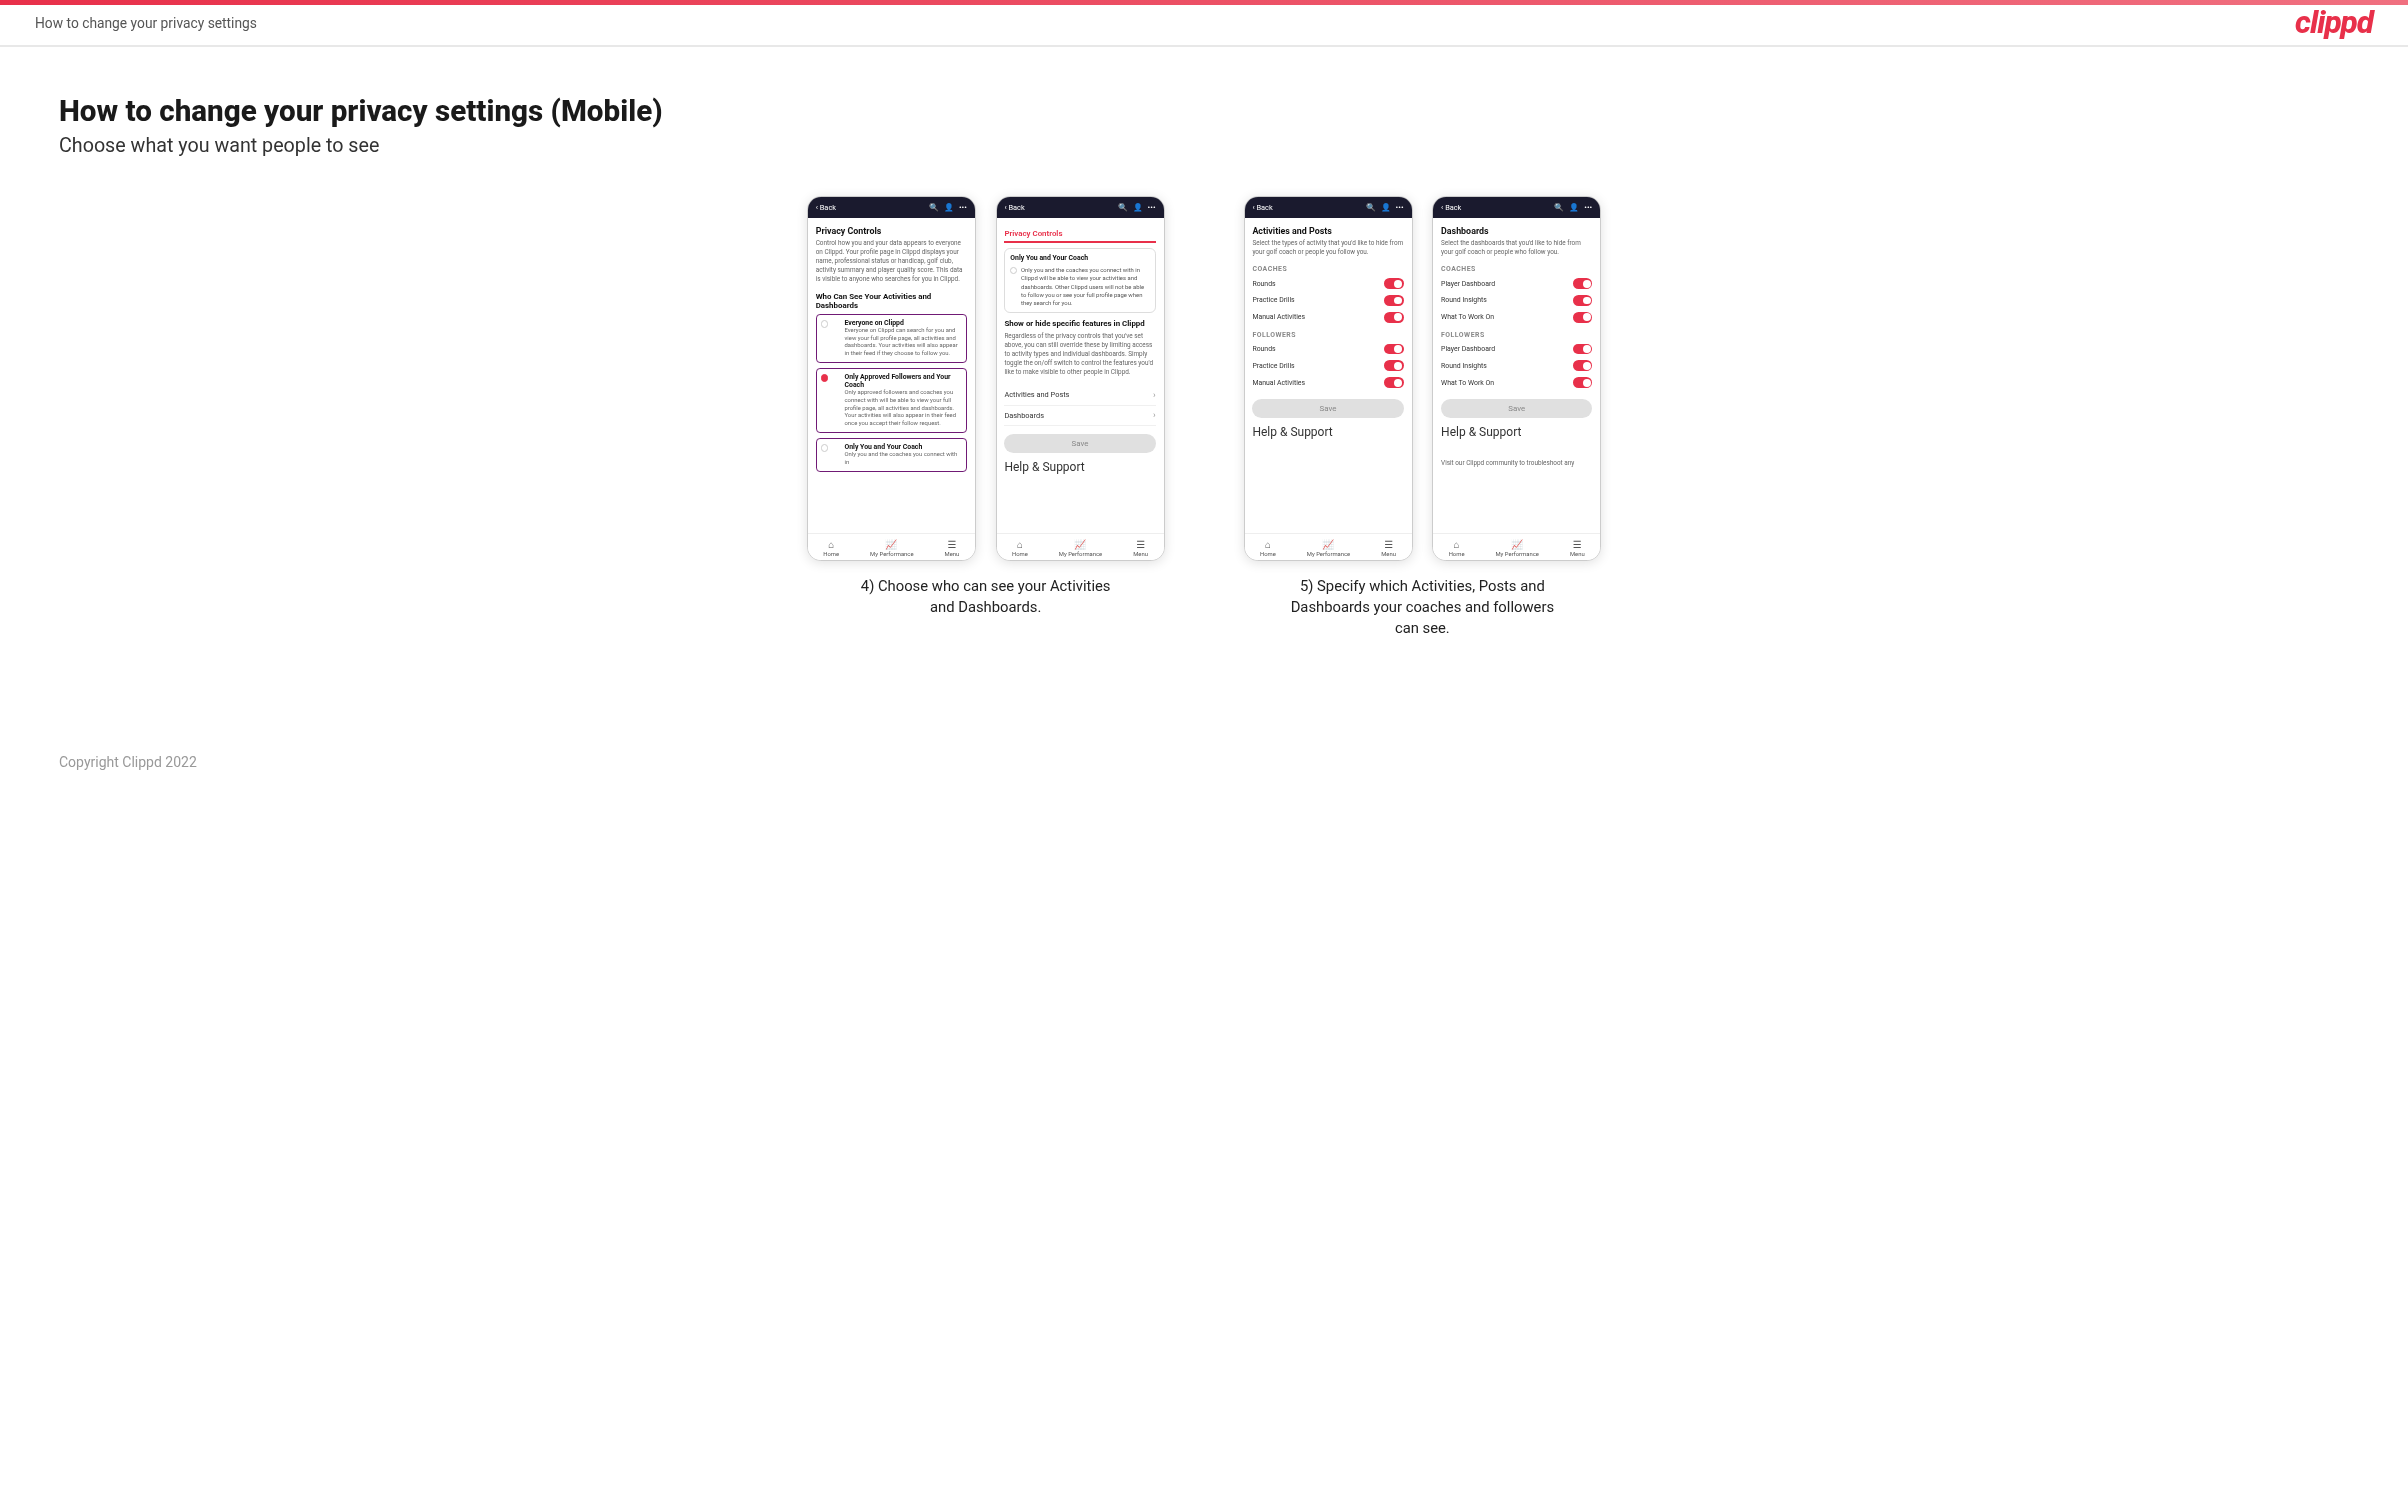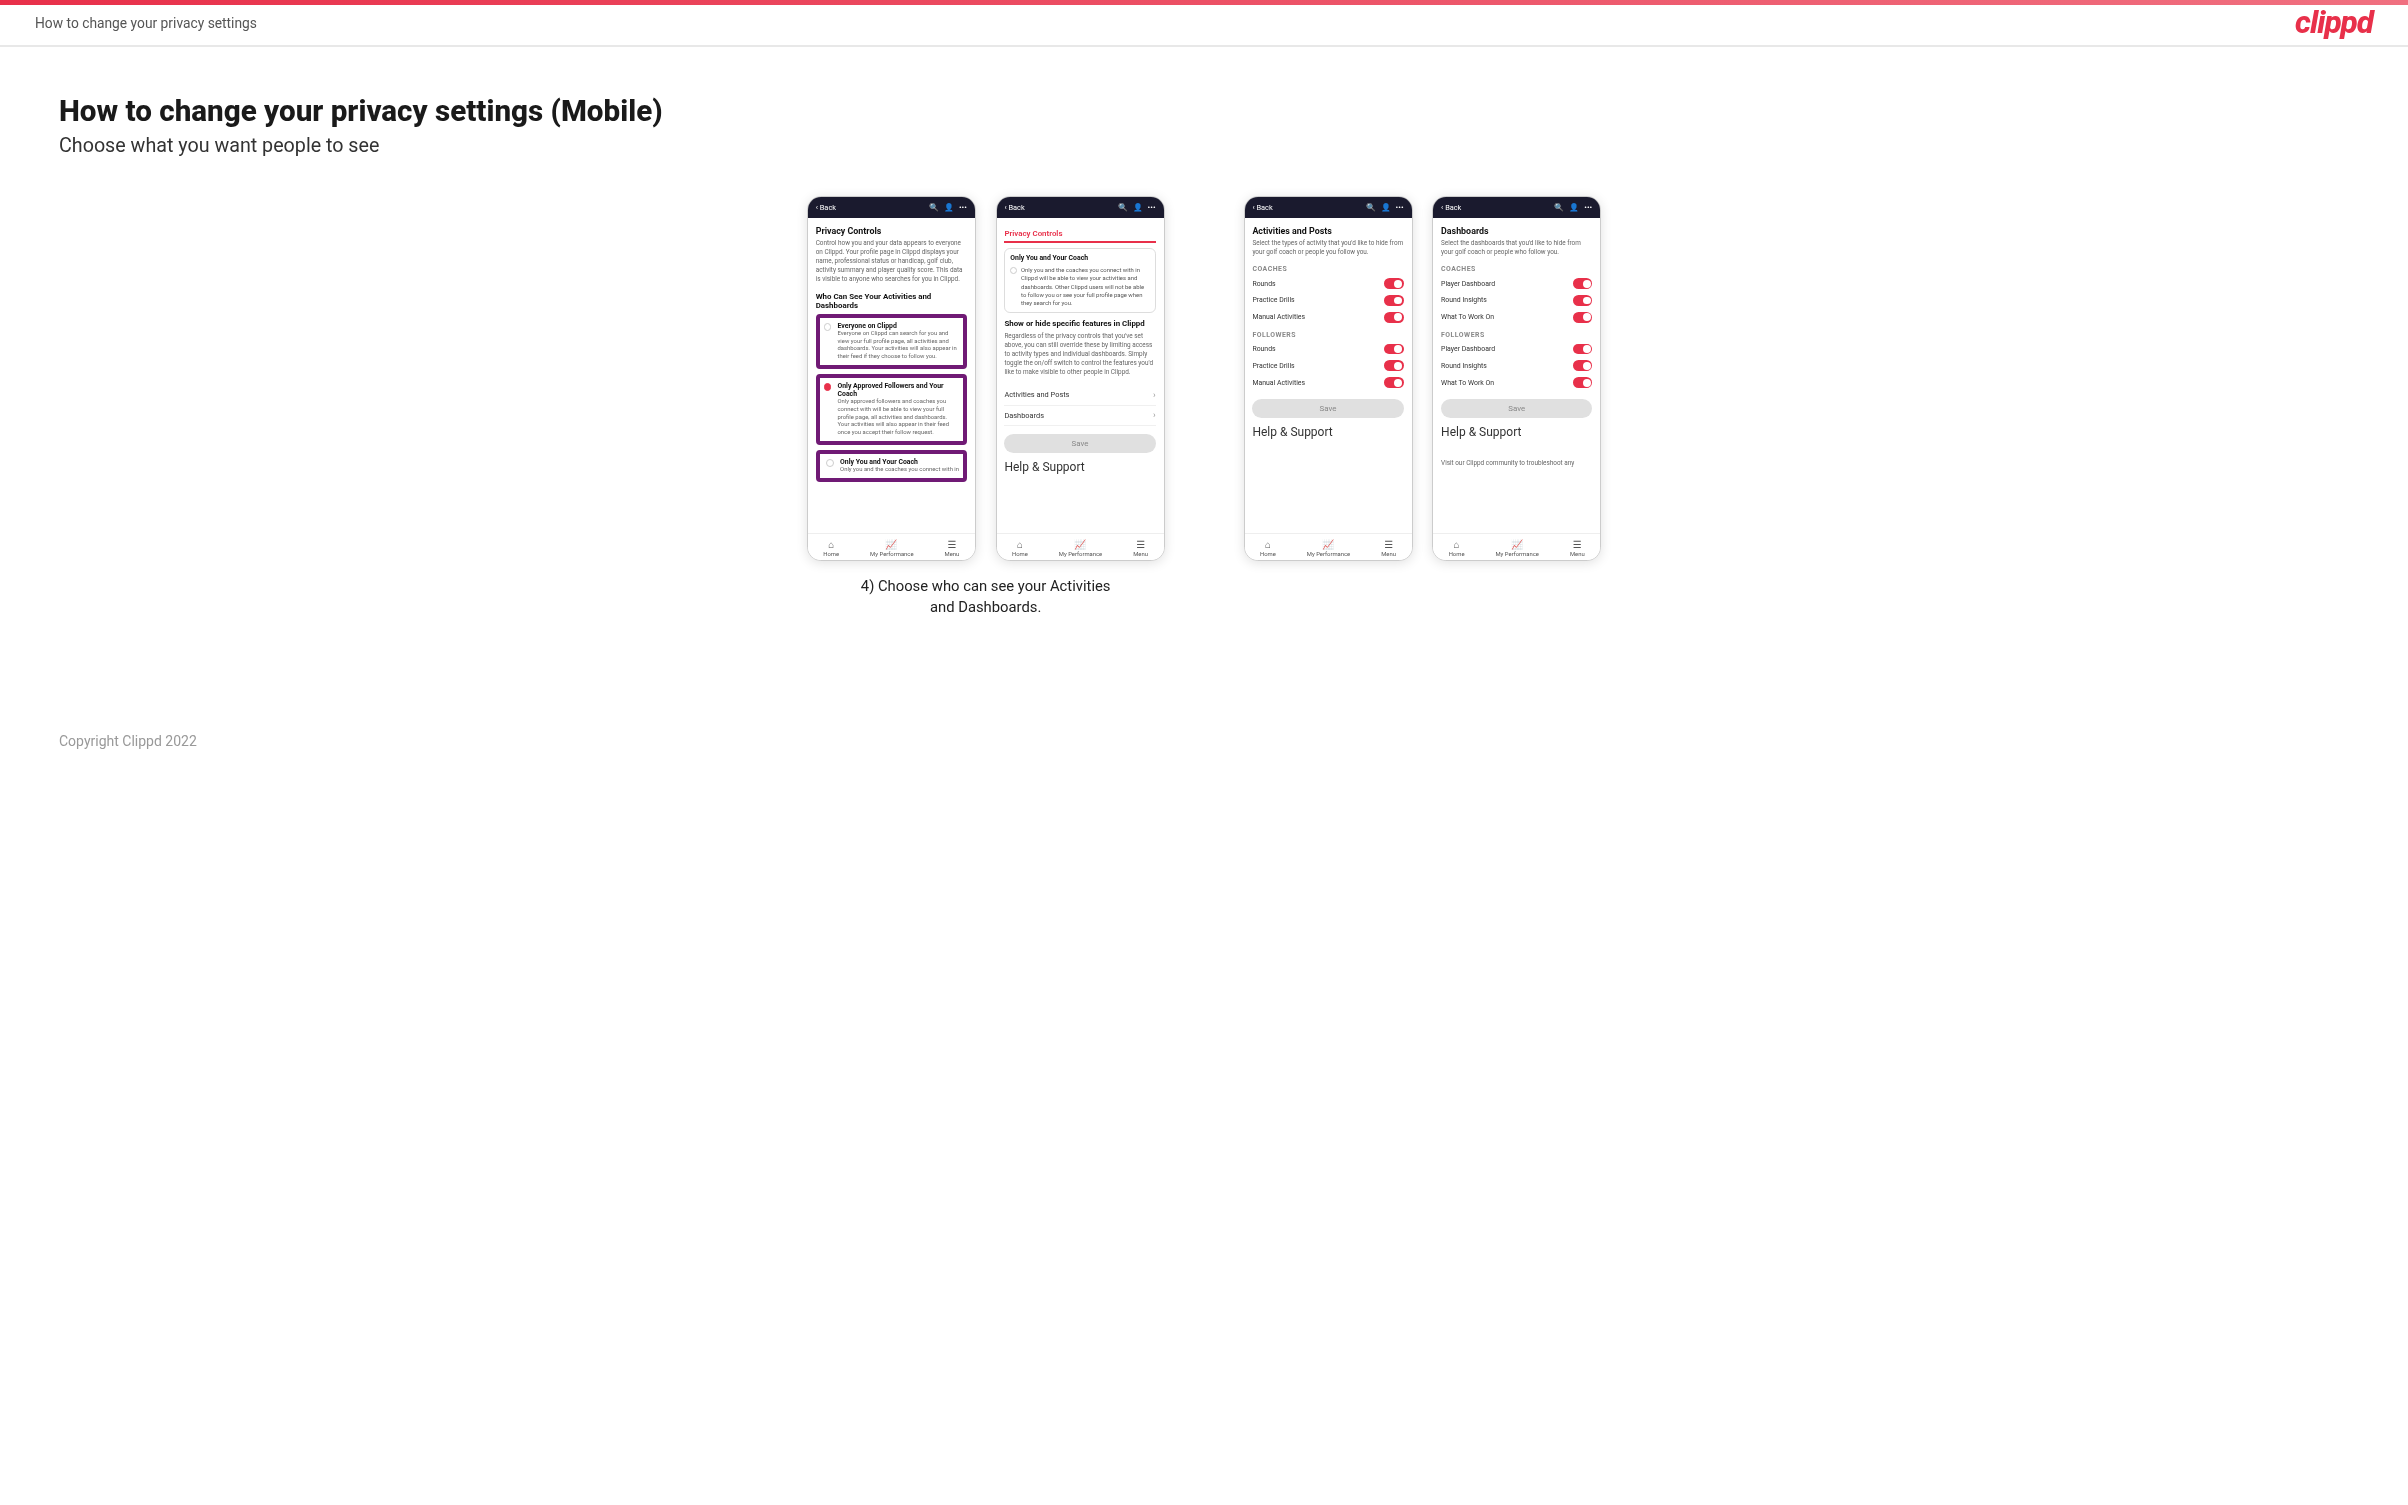--- a/index.html
+++ b/index.html
@@ -104,24 +104,24 @@
       font-size: 6.4px;
       color: #666;
       margin-bottom: 7.9px;
       line-height: 1.4;
     }
 
     
     .radio-option {
       display: flex;
       align-items: flex-start;
-      gap: 6px;
+      gap: 16px;
       margin-bottom: 5.9px;
       padding: 3.9px;
-      border: 4px solid #701a75;
+      border: 1px solid #701a75;
       border-radius: 3.9px;
       justify-content: flex-end;
     }
     .radio-circle {
       width: 7.9px;
       height: 7.9px;
       border-radius: 50%;
       border: 1.5px solid #ccc;
       margin-top: 1px;
       flex-shrink: 0;
@@ -564,20 +564,21 @@
               <span>My Performance</span>
             </div>
             <div class="footer-item">
               <span class="footer-icon">☰</span>
               <span>Menu</span>
             </div>
           </div>
         </div>
       </div>
 
+      <div class="caption">5) Specify which Activities, Posts and Dashboards your  coaches and followers can see.</div>
     </div>
 
   </div>
 </div>
 
 <div class="page-footer">
   <span>Copyright Clippd 2022</span>
 </div>
 
 

